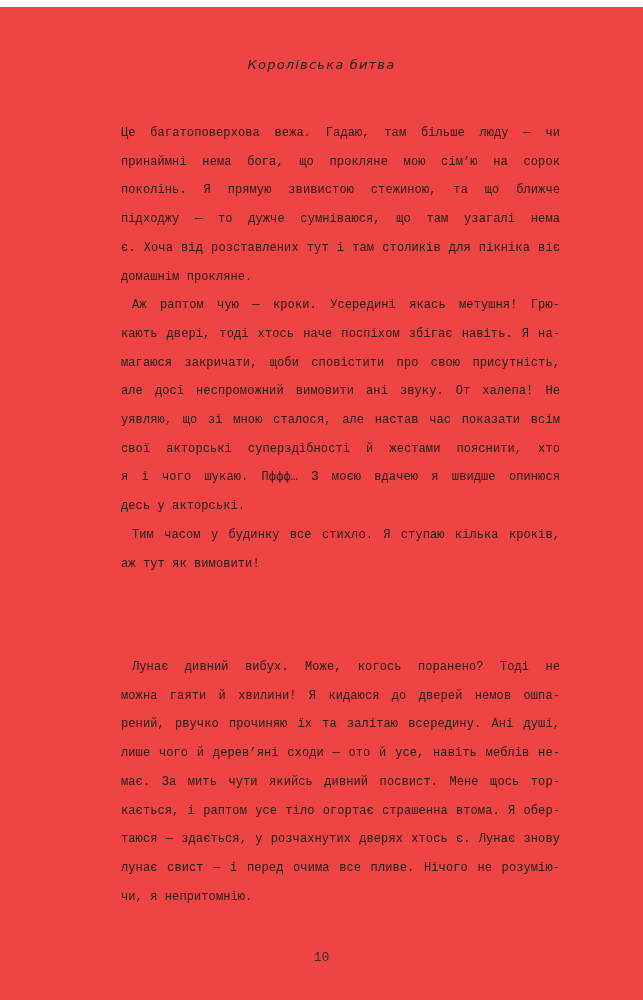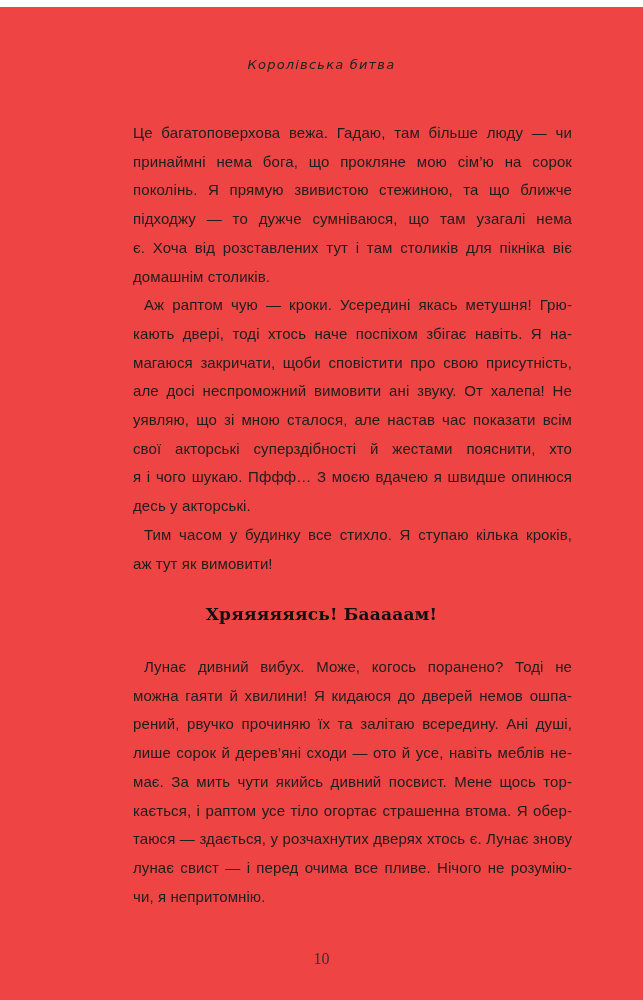--- a/index.html
+++ b/index.html
@@ -8,69 +8,68 @@
     color: #1c1c1c;
   }
   .page { position: absolute; left: 0; top: 0; width: 643px; height: 1000px; background: #ef4444; margin-top: 7px; }
   .running-head {
     position: absolute; top: 50px; left: 0; width: 643px; text-align: center;
     font-family: "DejaVu Sans", sans-serif; font-style: italic; font-size: 13px;
     letter-spacing: 1.2px; color: #222;
   }
   .block { position: absolute; left: 117px; width: 439px; }
   .line {
-    position: absolute; left: 16px; width: 439px; height: 28px;
-    font-family: Liberation Sans, sans-serif; font-size: 15px; line-height: 28px;
+    position: absolute; left: 4px; width: 439px; height: 28px;
+    font-family: Liberation Mono, monospace; font-size: 12px; line-height: 28px;
     white-space: nowrap; text-align: justify; text-align-last: justify;
     letter-spacing: 0.1px; color: #1e1e1e;
   }
   .line.last { text-align-last: left; }
   .line.indent { padding-left: 11px; width: 428px; }
   .sfx {
     position: absolute; top: 597px; left: 0; width: 643px; text-align: center;
     font-family: "DejaVu Serif", serif; font-weight: bold; font-size: 17px; color: #111;
     letter-spacing: 0.2px;
   }
   .folio {
     position: absolute; top: 943px; left: 0; width: 643px; text-align: center;
-    font-family: Liberation Serif, serif; font-size: 16px; color: #333;
+    font-family: Liberation Mono, monospace; font-size: 13px; color: #333;
   }
 </style>
 </head>
 <body>
 
 <div class="page">
   <div class="running-head">Королівська битва</div>
 
   <div class="block" id="block1" style="top:112px;">
       <div class="line" style="top: 0px;">Це багатоповерхова вежа. Гадаю, там більше люду — чи</div>
       <div class="line" style="top: 28.7px;">принаймні нема бога, що прокляне мою сім’ю на сорок</div>
       <div class="line" style="top: 57.4px;">поколінь. Я прямую звивистою стежиною, та що ближче</div>
       <div class="line" style="top: 86.1px;">підходжу — то дужче сумніваюся, що там узагалі нема</div>
       <div class="line" style="top: 114.8px;">є. Хоча від розставлених тут і там столиків для пікніка віє</div>
-      <div class="line last" style="top: 143.5px;">домашнім столиків.</div>
+      <div class="line last" style="top: 143.5px;">домашнім прокляне.</div>
       <div class="line indent" style="top: 172.2px;">Аж раптом чую — кроки. Усередині якась метушня! Грю-</div>
       <div class="line" style="top: 200.9px;">кають двері, тоді хтось наче поспіхом збігає навіть. Я на-</div>
       <div class="line" style="top: 229.6px;">магаюся закричати, щоби сповістити про свою присутність,</div>
       <div class="line" style="top: 258.3px;">але досі неспроможний вимовити ані звуку. От халепа! Не</div>
       <div class="line" style="top: 287px;">уявляю, що зі мною сталося, але настав час показати всім</div>
       <div class="line" style="top: 315.7px;">свої акторські суперздібності й жестами пояснити, хто</div>
       <div class="line" style="top: 344.4px;">я і чого шукаю. Пффф… З моєю вдачею я швидше опинюся</div>
       <div class="line last" style="top: 373.1px;">десь у акторські.</div>
       <div class="line indent" style="top: 401.8px;">Тим часом у будинку все стихло. Я ступаю кілька кроків,</div>
       <div class="line last" style="top: 430.5px;">аж тут як вимовити!</div>
     </div>
 
-  <div class="sfx">Хряяяяяясь! Бааааам!</div>
 
   <div class="block" id="block2" style="top:646px;">
       <div class="line indent" style="top: 0px;">Лунає дивний вибух. Може, когось поранено? Тоді не</div>
       <div class="line" style="top: 28.7px;">можна гаяти й хвилини! Я кидаюся до дверей немов ошпа-</div>
       <div class="line" style="top: 57.4px;">рений, рвучко прочиняю їх та залітаю всередину. Ані душі,</div>
-      <div class="line" style="top: 86.1px;">лише сорок й дерев’яні сходи — ото й усе, навіть меблів не-</div>
+      <div class="line" style="top: 86.1px;">лише чого й дерев’яні сходи — ото й усе, навіть меблів не-</div>
       <div class="line" style="top: 114.8px;">має. За мить чути якийсь дивний посвист. Мене щось тор-</div>
       <div class="line" style="top: 143.5px;">кається, і раптом усе тіло огортає страшенна втома. Я обер-</div>
       <div class="line" style="top: 172.2px;">таюся — здається, у розчахнутих дверях хтось є. Лунає знову</div>
       <div class="line" style="top: 200.9px;">лунає свист — і перед очима все пливе. Нічого не розумію-</div>
       <div class="line last" style="top: 229.6px;">чи, я непритомнію.</div>
     </div>
 
   <div class="folio">10</div>
 </div>
 

